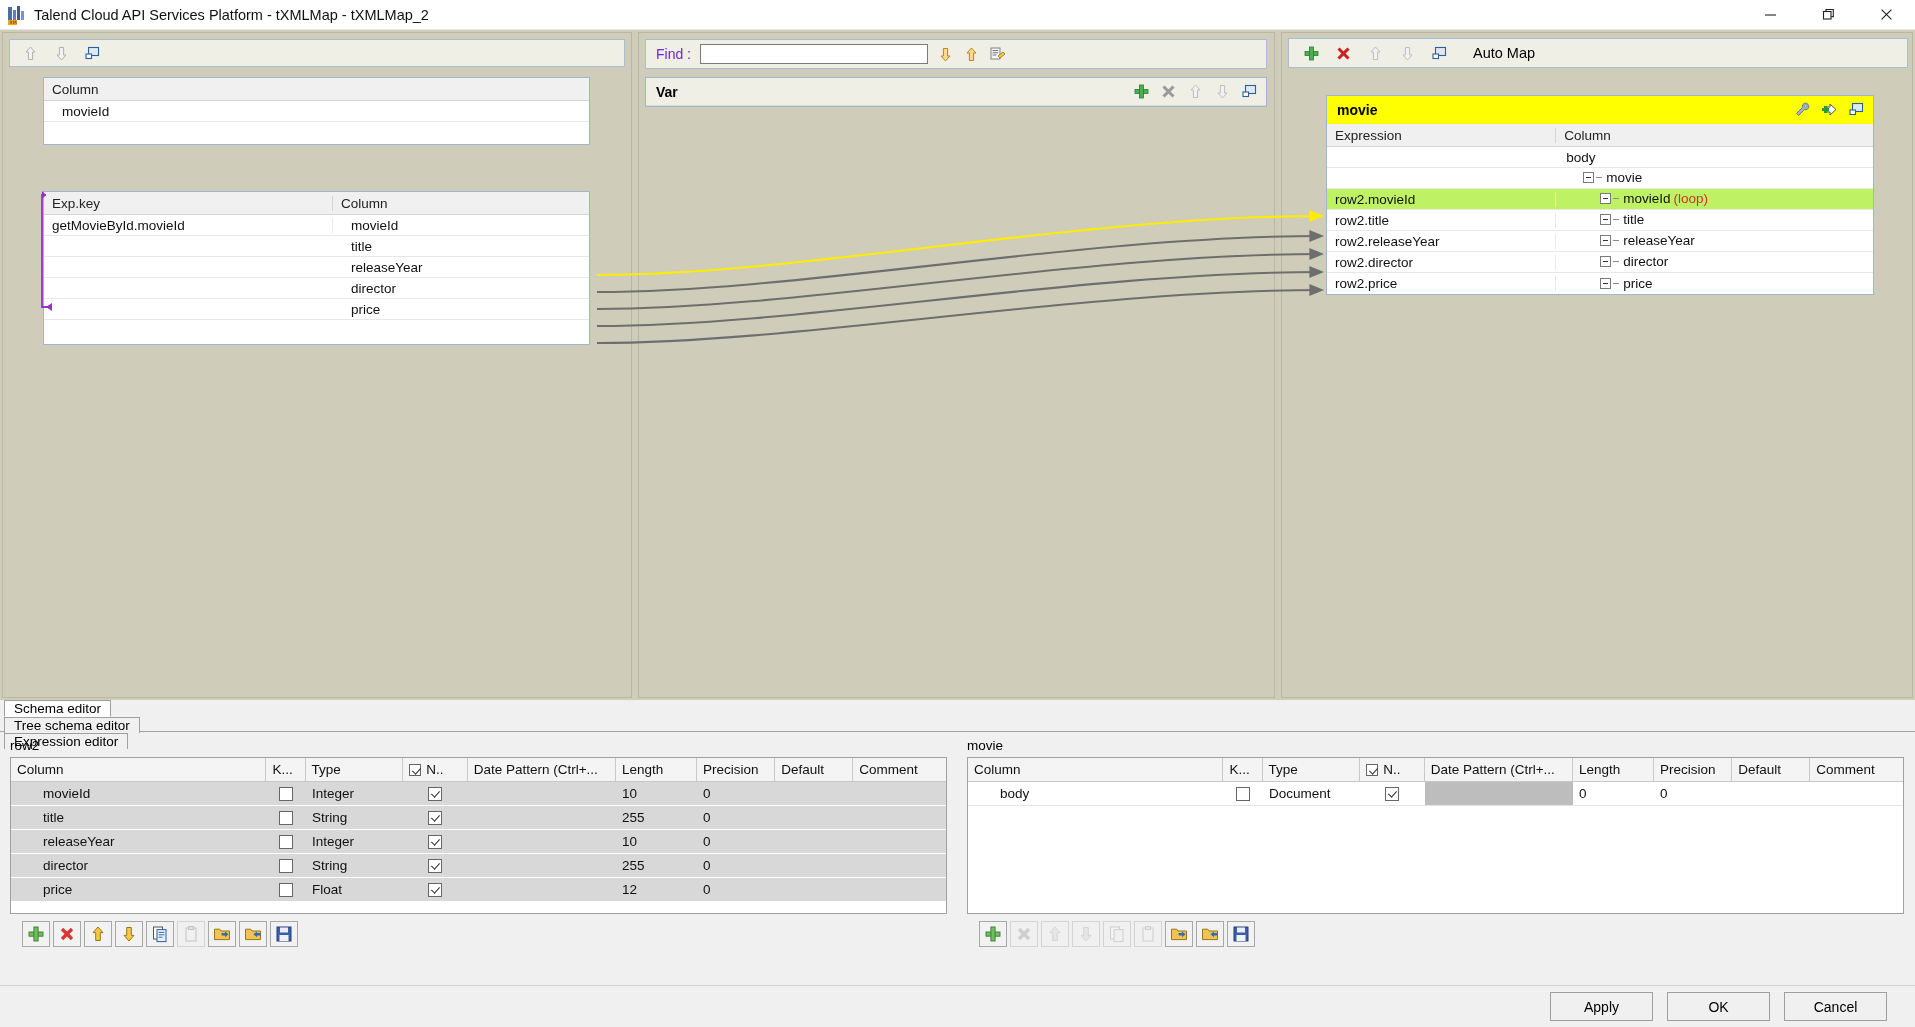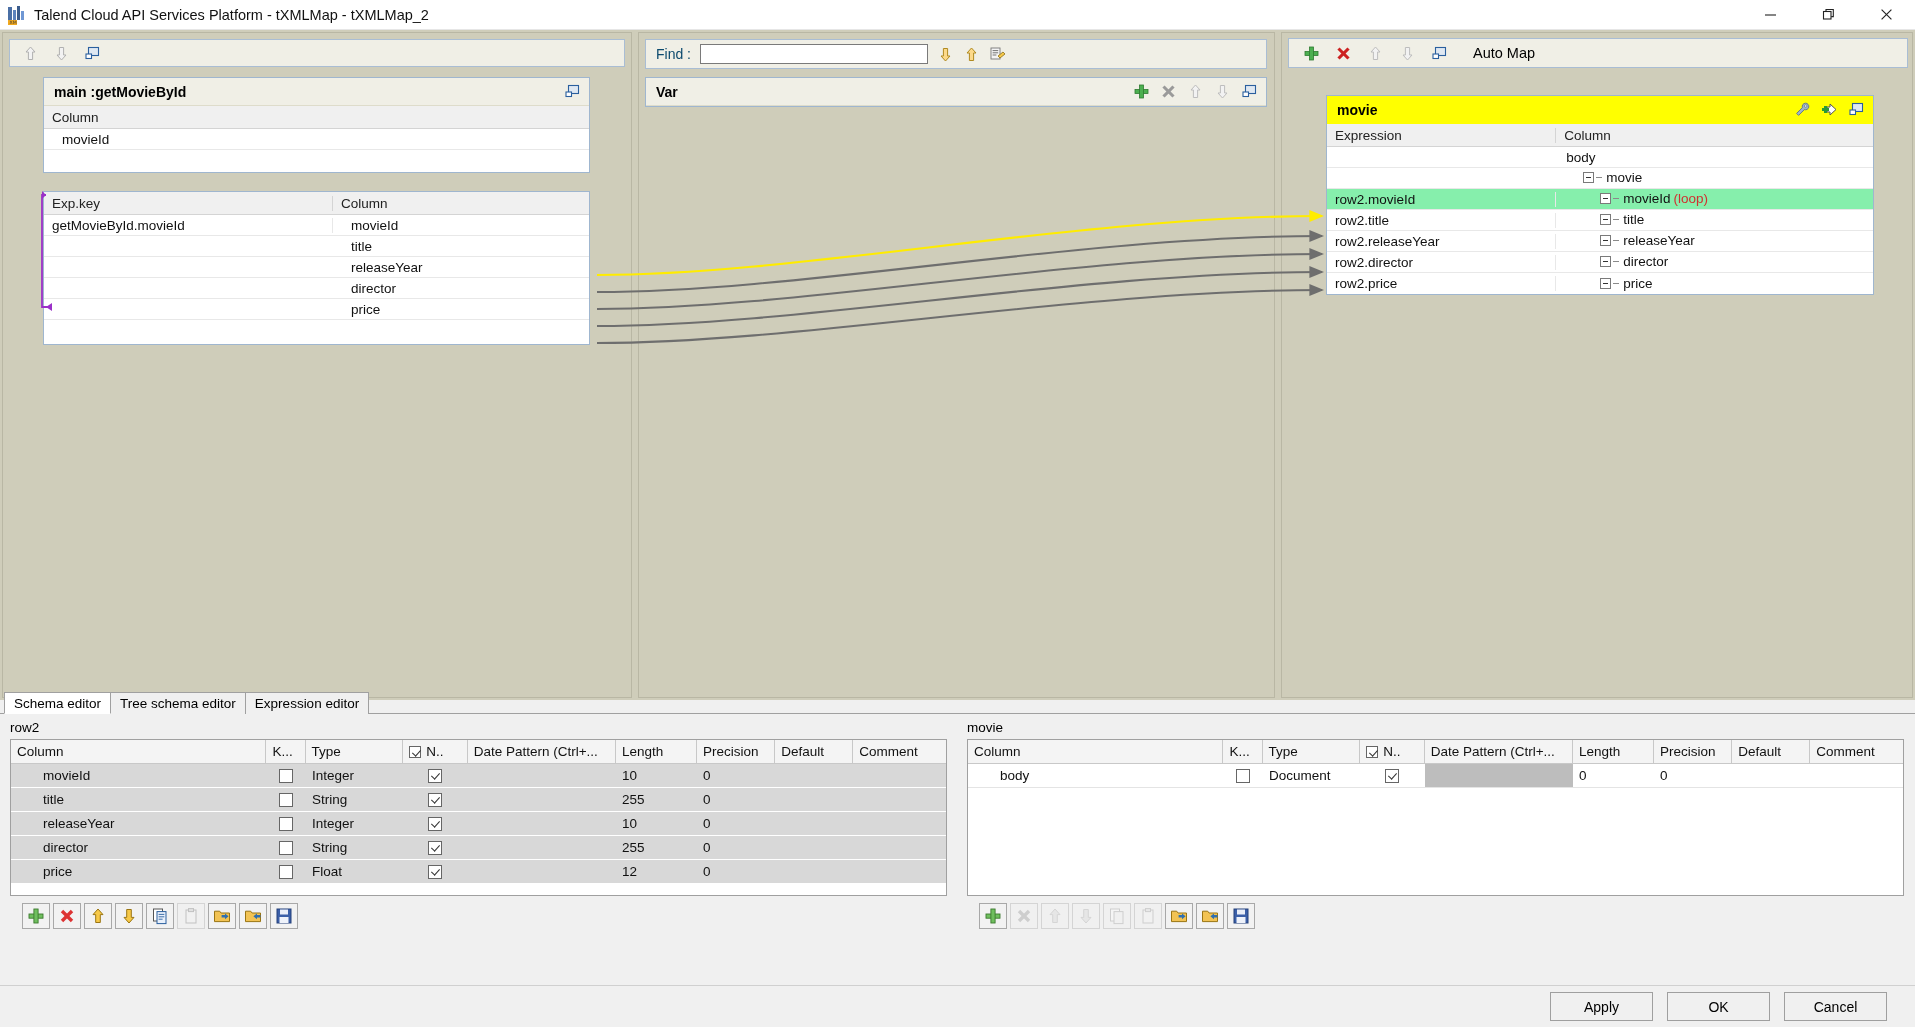--- a/index.html
+++ b/index.html
@@ -65,42 +65,42 @@
   .colhdr {
     display:flex; height:23px; align-items:center;
     background:#f0f0f0; border-bottom:1px solid #d4d4d4; color:#222; font-size:13.5px;
   }
   .colhdr > div { padding-left:8px; }
   .row {
     display:flex; height:21px; align-items:center;
     border-bottom:1px solid #e8e8e8; font-size:13.5px; color:#111;
   }
   .row > div { padding-left:8px; overflow:hidden; white-space:nowrap; }
-  .row.sel { background:#86efac; }
+  .row.sel { background:#bef264; }
   .indent1 { padding-left:18px !important; }
 
   
   .tnode { display:inline-flex; align-items:center; }
   .texp {
     width:11px; height:11px; border:1px solid #7a7a7a; background:#fff;
     display:inline-block; position:relative; margin-right:2px; flex:none;
   }
   .texp:before {
     content:""; position:absolute; left:2px; top:4px; width:5px; height:1px; background:#333;
   }
   .tdash { display:inline-block; width:6px; height:1px; background:#8a8a8a; margin-right:4px; }
   .loop-tag { color:#d03030; margin-left:3px; }
 
   
   .findbar {
     position:absolute; left:6px; top:6px; width:622px; height:30px;
     background:#f0efe6; border:1px solid #a9bdd4;
     display:flex; align-items:center; padding:0 10px; gap:9px;
   }
-  .findbar label { font-size:14px; color:#0c4a6e; }
+  .findbar label { font-size:14px; color:#6d28d9; }
   .findbar input {
     width:228px; height:20px; border:1px solid #7a7a7a; background:#fff;
     font-family:"Liberation Sans",sans-serif; font-size:13px; padding:0 3px;
   }
 
   
   .automap {
     position:absolute; left:6px; top:5px; width:620px; height:30px;
     background:#f0efe6; border:1px solid #a9bdd4;
     display:flex; align-items:center; gap:15px; padding:0 14px;
@@ -108,21 +108,21 @@
   .automap-label { font-size:14.5px; color:#000; margin-left:10px; }
 
   
   .wires { position:absolute; left:0; top:0; width:1915px; height:670px; pointer-events:none; }
 
   
   .bottom {
     position:absolute; left:0; top:700px; width:1915px; height:285px;
     background:#f0f0f0;
   }
-  .tabs { display:flex; align-items:flex-end; height:14px; padding-left:4px; }
+  .tabs { display:flex; align-items:flex-start; height:32px; padding-left:4px;flex-direction:column; }
   .tab {
     height:22px; padding:0 9px; font-size:13.5px; color:#000;
     border:1px solid #a0a0a0; border-bottom:none; background:#f0f0f0;
     display:flex; align-items:center; margin-right:-1px;
   }
   .tab.active { background:#ffffff; border-bottom:1px solid #fff; position:relative; z-index:2; }
   .tabs-rule { height:1px; background:#a0a0a0; margin-top:-1px; }
 
   .editors { display:flex; height:260px; }
   .editor-col { width:957px; padding:6px 10px 0 10px; }
@@ -216,31 +216,20 @@
         </div>
         <div class="tb-ico">
           <svg width="17" height="17" viewBox="0 0 17 17">
             <rect x="4.5" y="2.5" width="10" height="8" fill="#dfe8f2" stroke="#2a5f9e" stroke-width="1.1"></rect>
             <rect x="2" y="9" width="5.5" height="4.5" fill="#fff" stroke="#2a5f9e" stroke-width="1.1"></rect>
           </svg>
         </div>
       </div>
 
       <div class="tbl" style="left:40px; top:44px; width:547px;">
-        <div class="tbl-head beige">
-          <span>main :getMovieById</span>
-          <div class="head-icons">
-            <div class="tb-ico">
-              <svg width="17" height="17" viewBox="0 0 17 17">
-                <rect x="4.5" y="2.5" width="10" height="8" fill="#dfe8f2" stroke="#2a5f9e" stroke-width="1.1"></rect>
-                <rect x="2" y="9" width="5.5" height="4.5" fill="#fff" stroke="#2a5f9e" stroke-width="1.1"></rect>
-              </svg>
-            </div>
-          </div>
-        </div>
         <div class="colhdr">
           <div style="width:547px;">Column</div>
         </div>
         <div class="row">
           <div class="indent1" style="width:547px;">movieId</div>
         </div>
         <div class="row" style="border-bottom:none;height:22px;">
           <div class="indent1" style="width:547px;"></div>
         </div>
       </div>

